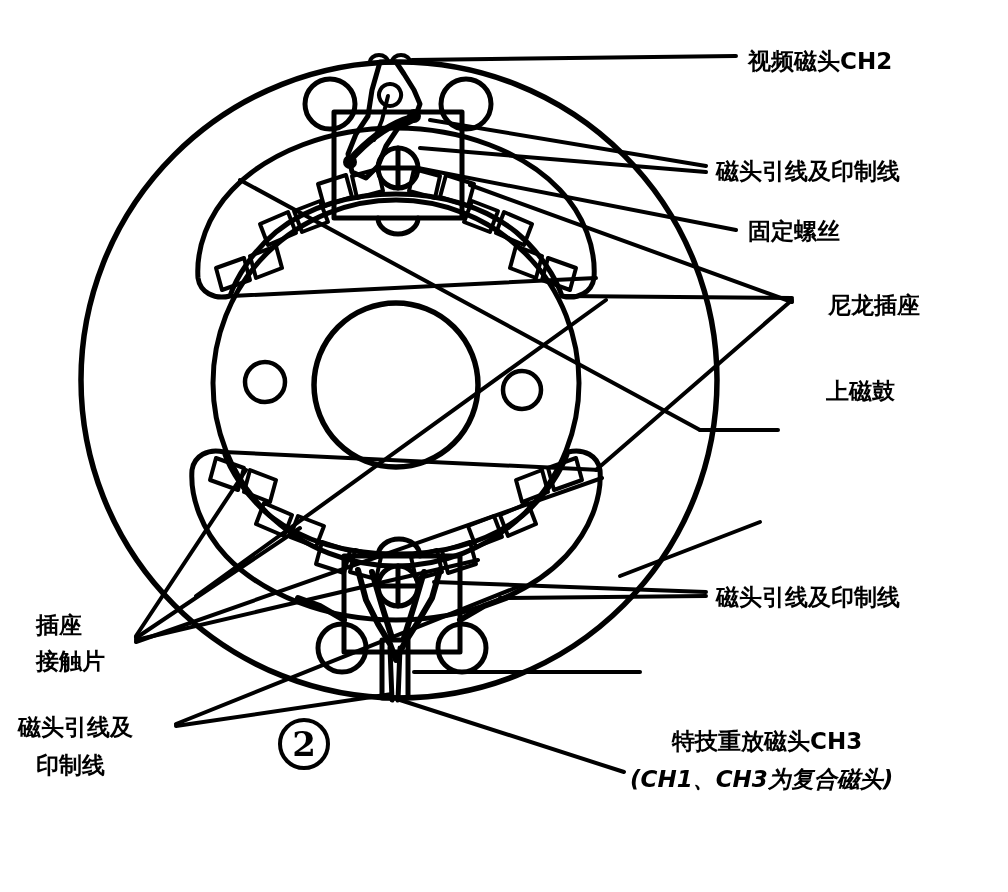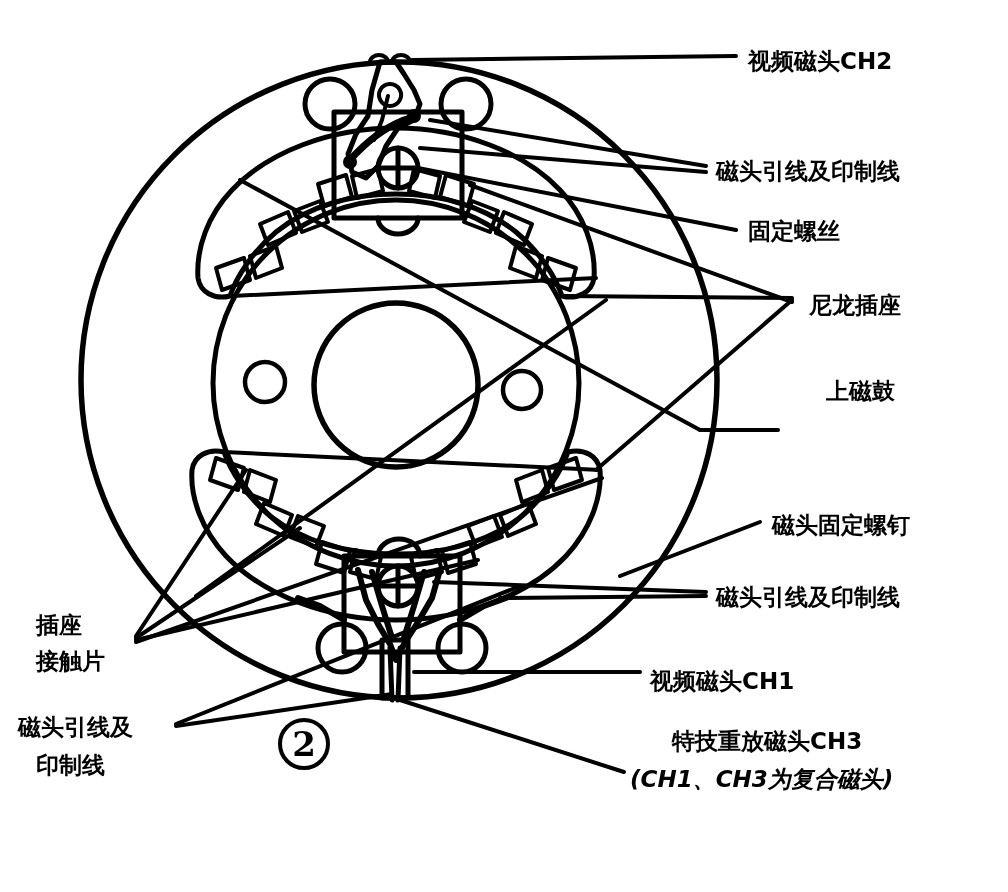--- a/index.html
+++ b/index.html
@@ -237,30 +237,28 @@
 
     </g>
   </svg>
 
   <div class="lbl lbl-cn lbl-left" style="left:748px; top:48px;">视频磁头CH2</div>
 
   <div class="lbl lbl-cn lbl-left" style="left:716px; top:158px;">磁头引线及印制线</div>
 
   <div class="lbl lbl-cn lbl-left" style="left:748px; top:218px;">固定螺丝</div>
 
-  <div class="lbl lbl-cn lbl-left" style="left:809px; top:292px;">尼龙插座</div>
+  <div class="lbl lbl-cn lbl-left" style="left:828px; top:292px;">尼龙插座</div>
 
   <div class="lbl lbl-cn lbl-left" style="left:826px; top:378px;">上磁鼓</div>
 
 
-  <div class="lbl lbl-cn lbl-left" style="left:772px; top:512px;">磁头固定螺钉</div>
 
   <div class="lbl lbl-cn lbl-left" style="left:716px; top:584px;">磁头引线及印制线</div>
 
-  <div class="lbl lbl-cn lbl-left" style="left:650px; top:668px;">视频磁头CH1</div>
 
   <div class="lbl lbl-cn lbl-left" style="left:672px; top:728px;">特技重放磁头CH3</div>
 
   <div class="lbl lbl-cn lbl-left" style="left:630px; top:766px;font-style:italic;">(CH1、CH3为复合磁头)</div>
 
   <div class="lbl lbl-cn lbl-left" style="left:36px; top:612px;">插座</div>
 
   <div class="lbl lbl-cn lbl-left" style="left:36px; top:648px;">接触片</div>
 
   <div class="lbl lbl-cn lbl-left" style="left:18px; top:714px;text-align:center;">磁头引线及</div>

